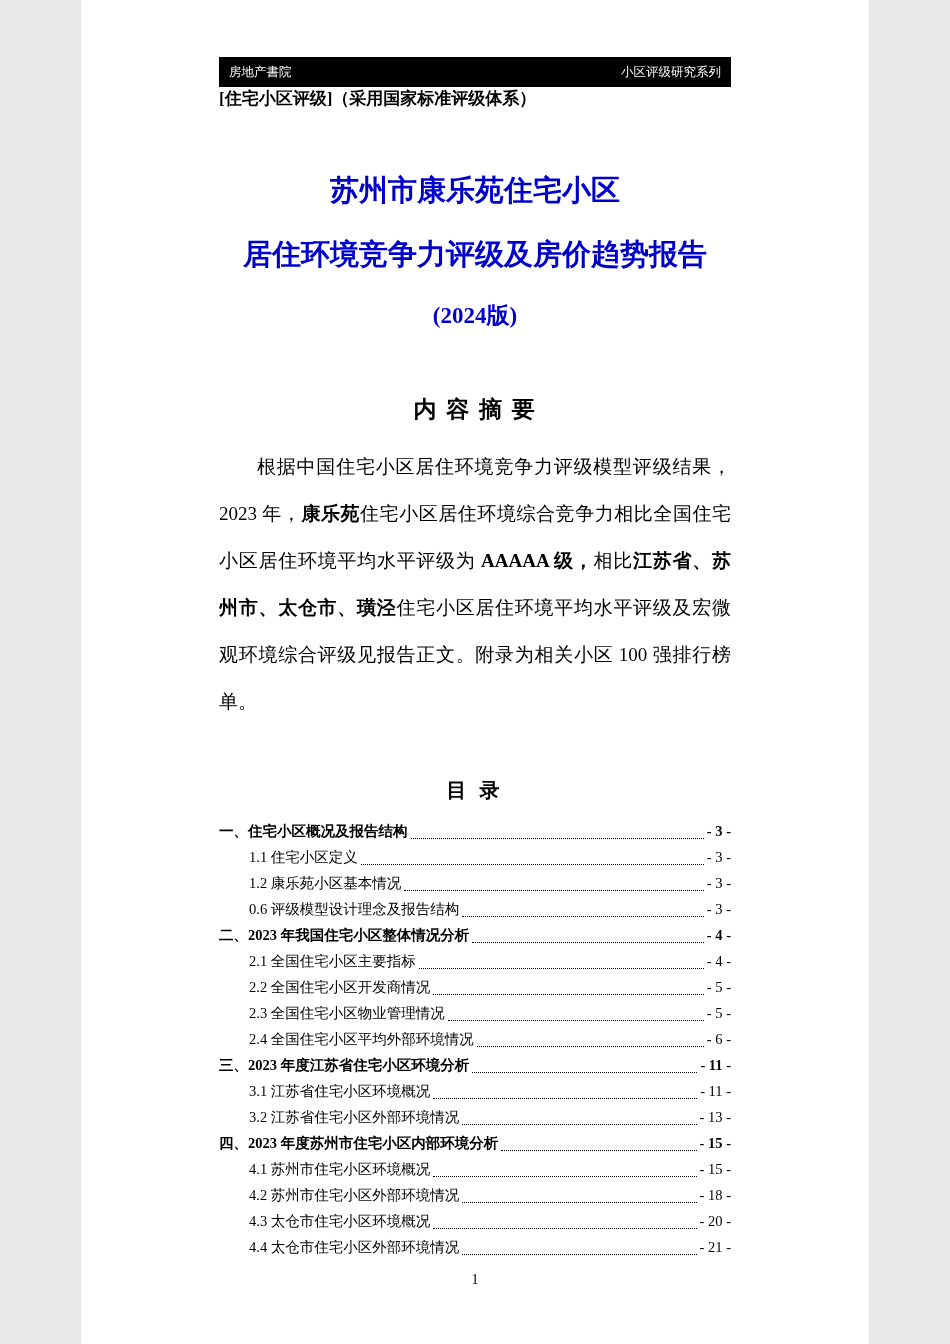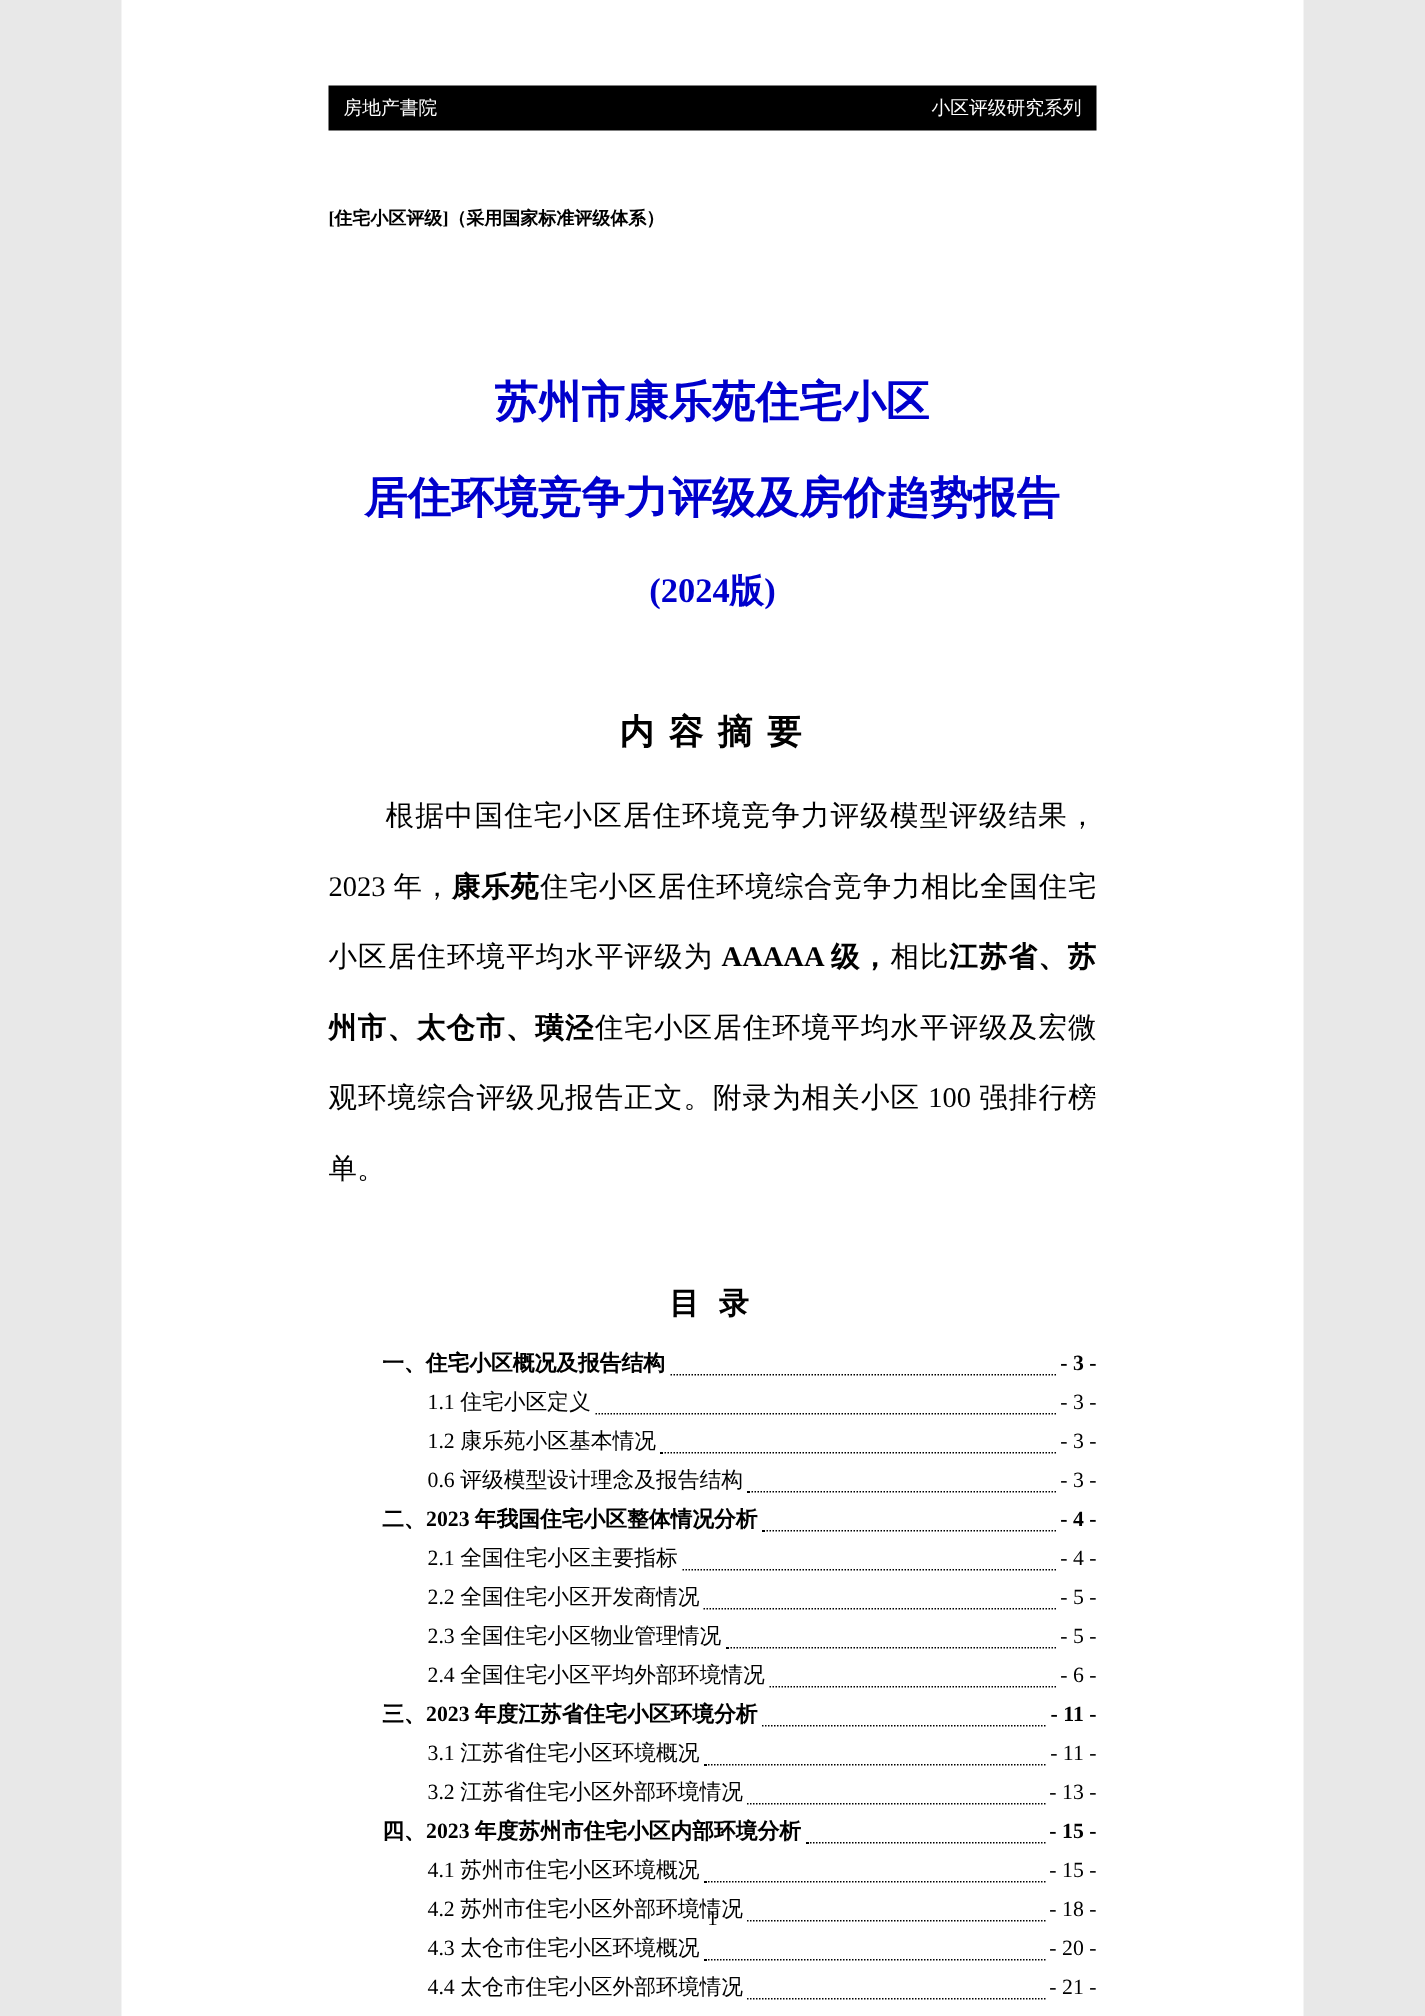--- a/index.html
+++ b/index.html
@@ -19,26 +19,25 @@
     display: flex;
     justify-content: space-between;
     align-items: center;
     background: var(--header-bg, #000);
     color: #ffffff;
     height: 30px;
     padding: 0 10px;
     font-size: 12.5px;
   }
   .doc-tag {
-    margin-top: 50px;
-    font-size: 12px;
+    font-size: 17px;
     font-weight: bold;
   }
   .title-block {
-    margin-top: 92px;
+    margin-top: 58px;
     text-align: center;
     color: var(--accent, #0000CC);
     font-weight: bold;
   }
   .title-l1 { font-size: 29px; line-height: 44px; margin-bottom: 20px; }
   .title-l2 { font-size: 29px; line-height: 44px; margin-bottom: 24px; }
   .title-ver { font-size: 23px; line-height: 32px; }
   .summary-heading {
     margin-top: 62px;
     text-align: center;
@@ -64,21 +63,21 @@
   .toc-list { margin-top: 14px; font-size: 14.5px; }
   .toc-row {
     display: flex;
     align-items: baseline;
     line-height: 26px;
     white-space: nowrap;
     cursor: pointer;
   }
   .toc-row.lvl1 { font-weight: bold; }
   .toc-row.lvl2 { padding-left: 30px; }
-  .toc-label { flex: 0 0 auto; margin-left: 36px; }
+  .toc-label { flex: 0 0 auto; }
   .toc-leader {
     flex: 1 1 auto;
     border-bottom: 1.6px dotted #000;
     margin: 0 3px;
     align-self: flex-end;
     height: 0;
     margin-bottom: 5px;
   }
   .toc-page { flex: 0 0 auto; }
   .page-footer {

